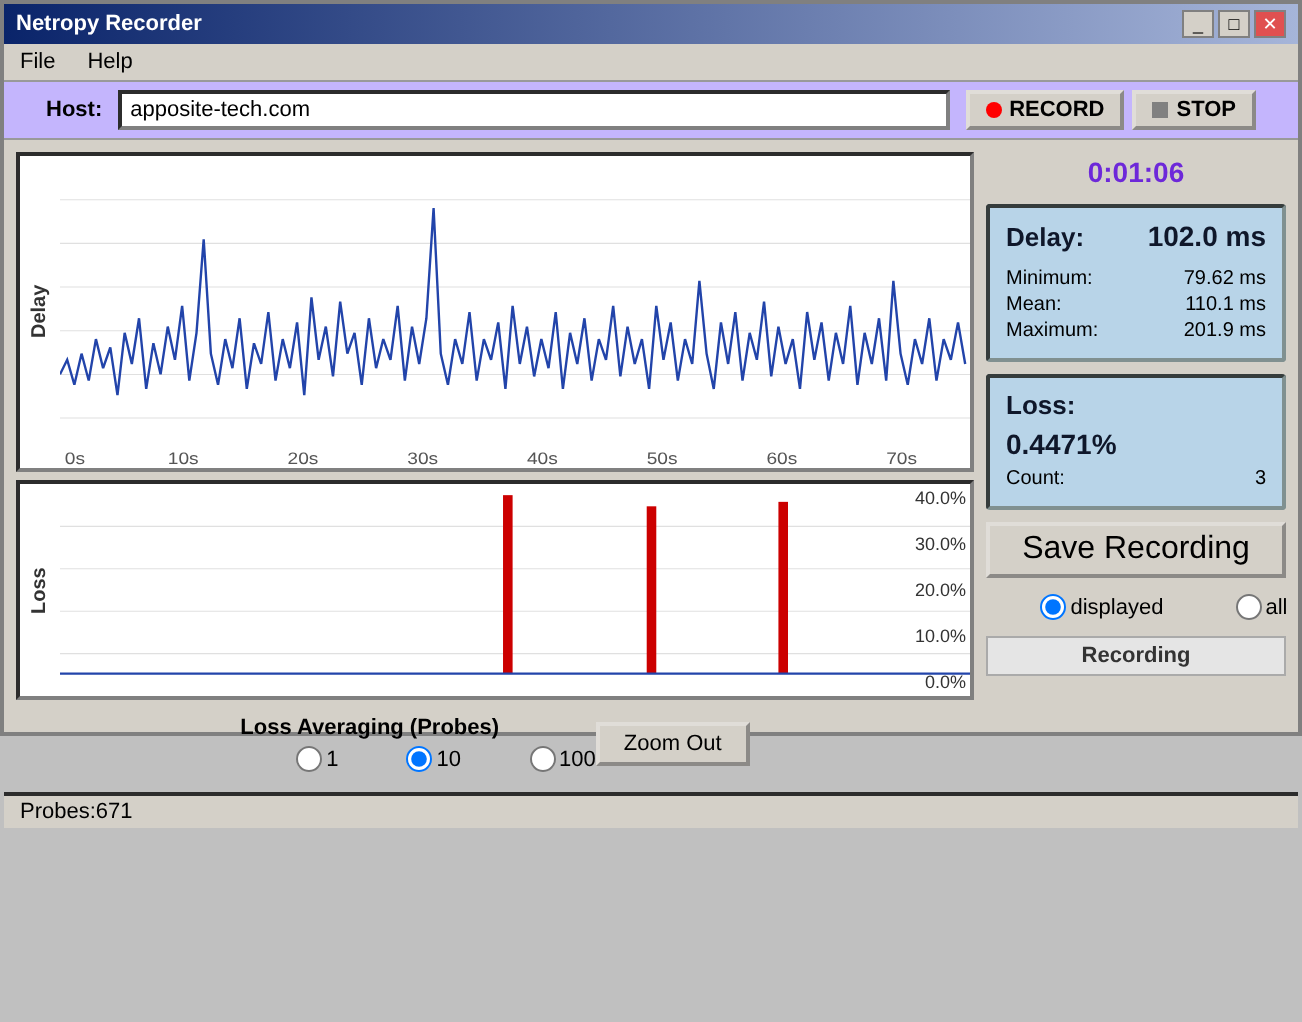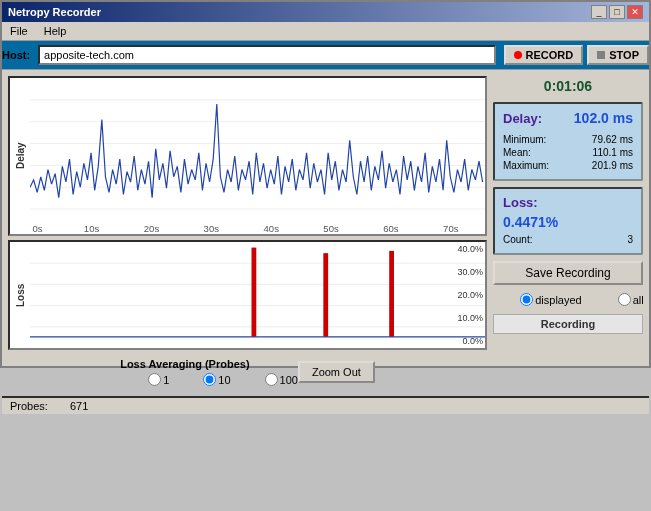--- a/index.html
+++ b/index.html
@@ -55,22 +55,22 @@
       gap: 8px;
       border-bottom: 1px solid #999;
     }
     .menu-item {
       font-size: 11px;
       padding: 1px 4px;
       cursor: pointer;
       color: #000;
     }
     .host-bar {
-      background: #0369a1;
-      padding: 4px 0;
+      background: #c4b5fd;
+      padding: 4px 21px;
       display: flex;
       align-items: center;
       gap: 8px;
       border-bottom: 1px solid #999;
     }
     .host-label {
       font-size: 11px;
       font-weight: bold;
     }
     .host-input {
@@ -124,45 +124,45 @@
     .right-panel {
       width: 150px;
       display: flex;
       flex-direction: column;
       gap: 6px;
     }
     .timer-display {
       text-align: center;
       font-size: 14px;
       font-weight: bold;
-      color: #14532d;
+      color: #6d28d9;
       padding: 2px 0;
     }
     .stats-box {
       background: #b8d4e8;
       border: 2px inset #809090;
       padding: 6px 8px;
       border-radius: 2px;
     }
     .stats-title {
       font-size: 13px;
       font-weight: bold;
-      color: #4c1d95;
+      color: #0f172a;
       margin-bottom: 4px;
     }
     .stats-row {
       display: flex;
       justify-content: space-between;
       font-size: 10px;
       margin-bottom: 2px;
     }
     .stats-value-large {
       font-size: 14px;
       font-weight: bold;
-      color: #1d4ed8;
+      color: #0f172a;
     }
     .chart-container {
       background: white;
       border: 2px inset #808080;
       position: relative;
       display: flex;
     }
     .chart-y-label {
       writing-mode: vertical-rl;
       transform: rotate(180deg);
@@ -226,21 +226,21 @@
       background: #d4d0c8;
       border: 2px outset #e0ddd8;
       padding: 3px 12px;
       font-size: 11px;
       cursor: pointer;
     }
     .btn-save {
       background: #d4d0c8;
       border: 2px outset #e0ddd8;
       padding: 3px 8px;
-      font-size: 12px;
+      font-size: 16px;
       cursor: pointer;
       width: 100%;
     }
     .radio-save {
       display: flex;
       align-items: center;
       gap: 8px;
       font-size: 11px;
       justify-content: center;
       padding: 2px 0;
@@ -439,15 +439,15 @@
 
 
       <div style="position:relative;">
         <div style="background:#e5e5e5;border:1px solid #aaa;padding:3px 10px;font-size:11px;font-weight:bold;color:#333;text-align:center;">Recording</div>
       </div>
     </div>
   </div>
 
   <div class="status-bar">
     <span>Probes:</span>
-    <span style="margin-left:22px;">671</span>
+    <span style="margin-left:0;">671</span>
   </div>
 </div>
 
 </body></html>

